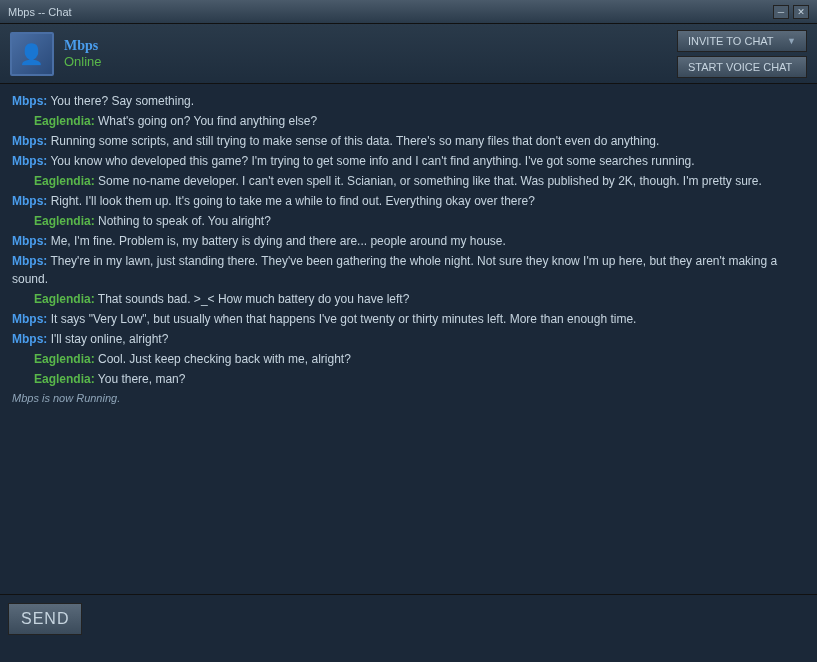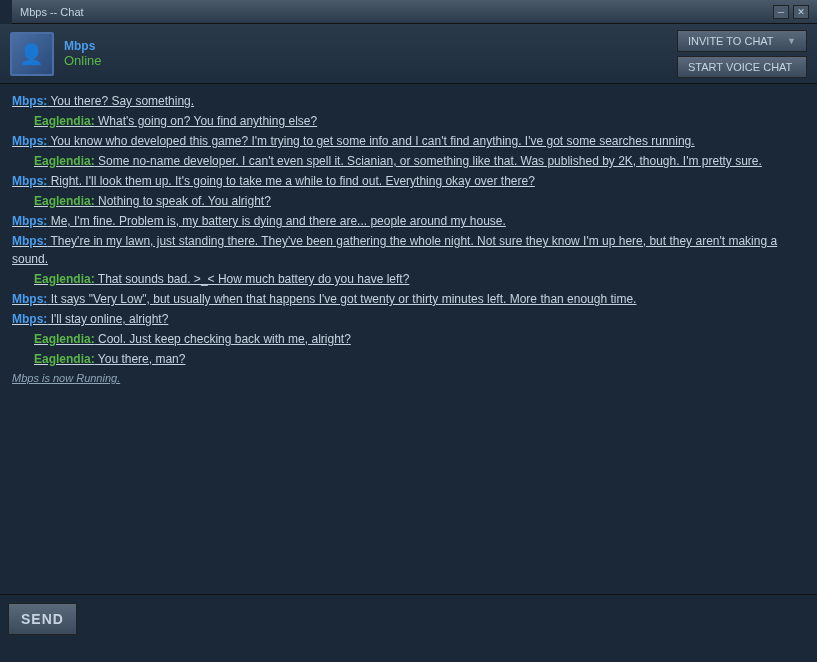--- a/index.html
+++ b/index.html
@@ -16,21 +16,20 @@
 
     
     #title-bar {
       background: linear-gradient(to bottom, #4a5a6a, #2a3a4a);
       height: 24px;
       display: flex;
       align-items: center;
       justify-content: space-between;
       padding: 0 8px;
       border-bottom: 1px solid #111;
-      margin-left: 12px;
     }
 
     #title-text {
       color: #c6d4df;
       font-size: 11px;
     }
 
     #title-controls {
       display: flex;
       gap: 4px;
@@ -79,22 +78,23 @@
       color: #c6d4df;
     }
 
     #user-details {
       display: flex;
       flex-direction: column;
     }
 
     #username {
       color: #4a9ded;
-      font-size: 12px;
+      font-size: 14px;
       font-weight: bold;
+      font-family: Liberation Serif, serif;
     }
 
     #user-status {
       color: #59b74a;
       font-size: 13px;
     }
 
     #header-buttons {
       display: flex;
       flex-direction: column;
@@ -152,21 +152,20 @@
     #chat-messages::-webkit-scrollbar-thumb {
       background: #4a5a6a;
       border: 1px solid #2a3a4a;
     }
 
     .message-line {
       margin-bottom: 2px;
       line-height: 1.5;
       color: #c6d4df;
       font-size: 12px;
-      text-decoration: underline;
     }
 
     .sender-mbps {
       color: #4a9ded;
       font-weight: bold;
     }
 
     .sender-eaglendia {
       color: #59b74a;
       font-weight: bold;
@@ -198,27 +197,27 @@
       color: #c6d4df;
       font-size: 12px;
       padding: 4px 8px;
       outline: none;
     }
 
     #send-button {
       background: linear-gradient(to bottom, #5a6a7a, #3a4a5a);
       border: 1px solid #222;
       color: #c6d4df;
-      font-size: 14px;
+      font-size: 16px;
       padding: 6px 12px;
       cursor: pointer;
       height: 32px;
       white-space: nowrap;
       letter-spacing: 1px;
-      font-weight: bold;
+      font-weight: normal;
     }
   </style>
 </head>
 <body>
 
 <div id="title-bar">
   <span id="title-text">Mbps -- Chat</span>
   <div id="title-controls">
     <button class="title-btn">─</button>
     <button class="title-btn close">✕</button>
@@ -242,20 +241,21 @@
       <span>START VOICE CHAT</span>
     </button>
   </div>
 </div>
 
 <div id="chat-container">
   <div id="chat-messages">
 
   <div class="message-line"><span class="sender-mbps">Mbps:</span>  You there? Say something.</div>
       <div class="message-line"><span class="sender-eaglendia">Eaglendia:</span>  What's going on? You find anything else?</div>
+      <div class="message-line"><span class="sender-mbps">Mbps:</span>  Running some scripts, and still trying to make sense of this data. There's so many files that don't even do anything.</div>
       <div class="message-line"><span class="sender-mbps">Mbps:</span>  You know who developed this game? I'm trying to get some info and I can't find anything. I've got some searches running.</div>
       <div class="message-line"><span class="sender-eaglendia">Eaglendia:</span>  Some no-name developer. I can't even spell it. Scianian, or something like that. Was published by 2K, though. I'm pretty sure.</div>
       <div class="message-line"><span class="sender-mbps">Mbps:</span>  Right. I'll look them up. It's going to take me a while to find out. Everything okay over there?</div>
       <div class="message-line"><span class="sender-eaglendia">Eaglendia:</span>  Nothing to speak of. You alright?</div>
       <div class="message-line"><span class="sender-mbps">Mbps:</span>  Me, I'm fine. Problem is, my battery is dying and there are... people around my house.</div>
       <div class="message-line"><span class="sender-mbps">Mbps:</span>  They're in my lawn, just standing there. They've been gathering the whole night. Not sure they know I'm up here, but they aren't making a sound.</div>
       <div class="message-line"><span class="sender-eaglendia">Eaglendia:</span>  That sounds bad. &gt;_&lt; How much battery do you have left?</div>
       <div class="message-line"><span class="sender-mbps">Mbps:</span>  It says "Very Low", but usually when that happens I've got twenty or thirty minutes left. More than enough time.</div>
       <div class="message-line"><span class="sender-mbps">Mbps:</span>  I'll stay online, alright?</div>
       <div class="message-line"><span class="sender-eaglendia">Eaglendia:</span>  Cool. Just keep checking back with me, alright?</div>

